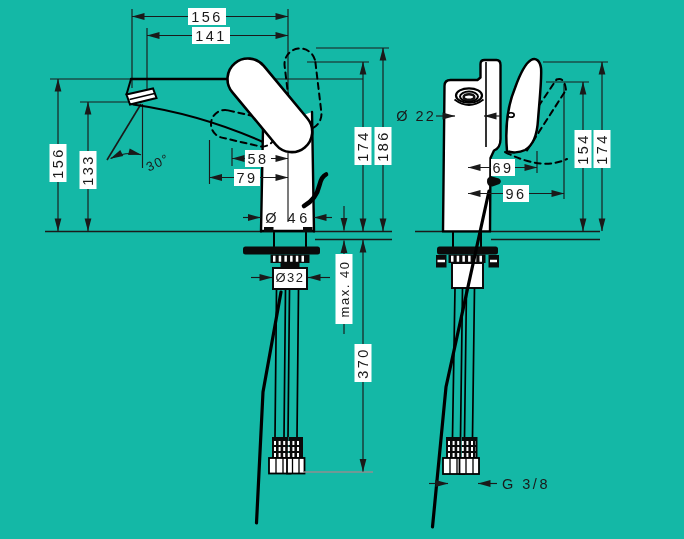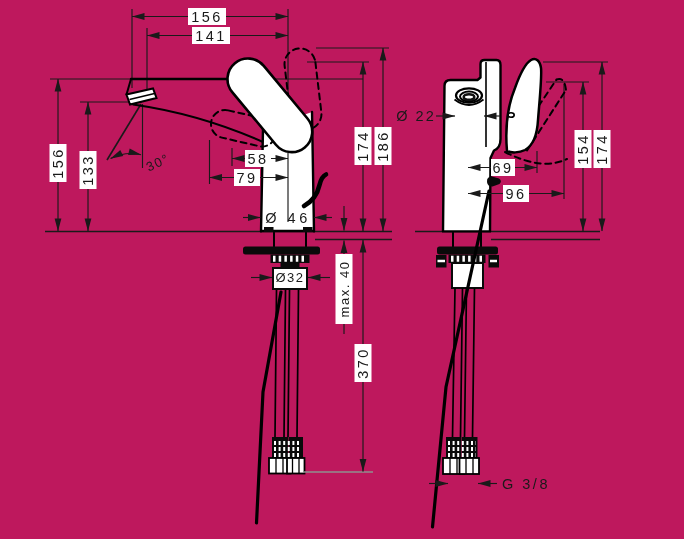--- a/index.html
+++ b/index.html
@@ -1,16 +1,16 @@
 <!DOCTYPE html>
 <html><head>
 <meta charset="utf-8">
 <style>
   html,body{margin:0;padding:0;background:#fff;}
-  #stage{width:684px;height:539px;background:#be185d;position:relative;overflow:hidden;}
+  #stage{width:684px;height:539px;background:#14b8a6;position:relative;overflow:hidden;}
   svg{display:block;}
   .xl{stroke:#1a1a1a;stroke-width:1.15;fill:none;}
   .dim{stroke:#1a1a1a;stroke-width:1.15;fill:none;marker-start:url(#ah);marker-end:url(#ah);}
   .ld{stroke:#1a1a1a;stroke-width:1.15;fill:none;marker-end:url(#ah);}
   .o{stroke:#000;stroke-width:2.4;fill:none;stroke-linecap:round;stroke-linejoin:round;}
   .o2{stroke:#000;stroke-width:2;fill:none;stroke-linecap:round;stroke-linejoin:round;}
   .of{stroke:#000;stroke-width:2.4;fill:#fff;stroke-linejoin:round;}
   .dash{stroke:#000;stroke-width:2;fill:none;stroke-dasharray:6 4.5;stroke-linecap:round;}
   .blk{fill:#0a0a0a;stroke:none;}
   .h{stroke:#000;stroke-width:1.7;fill:none;}

